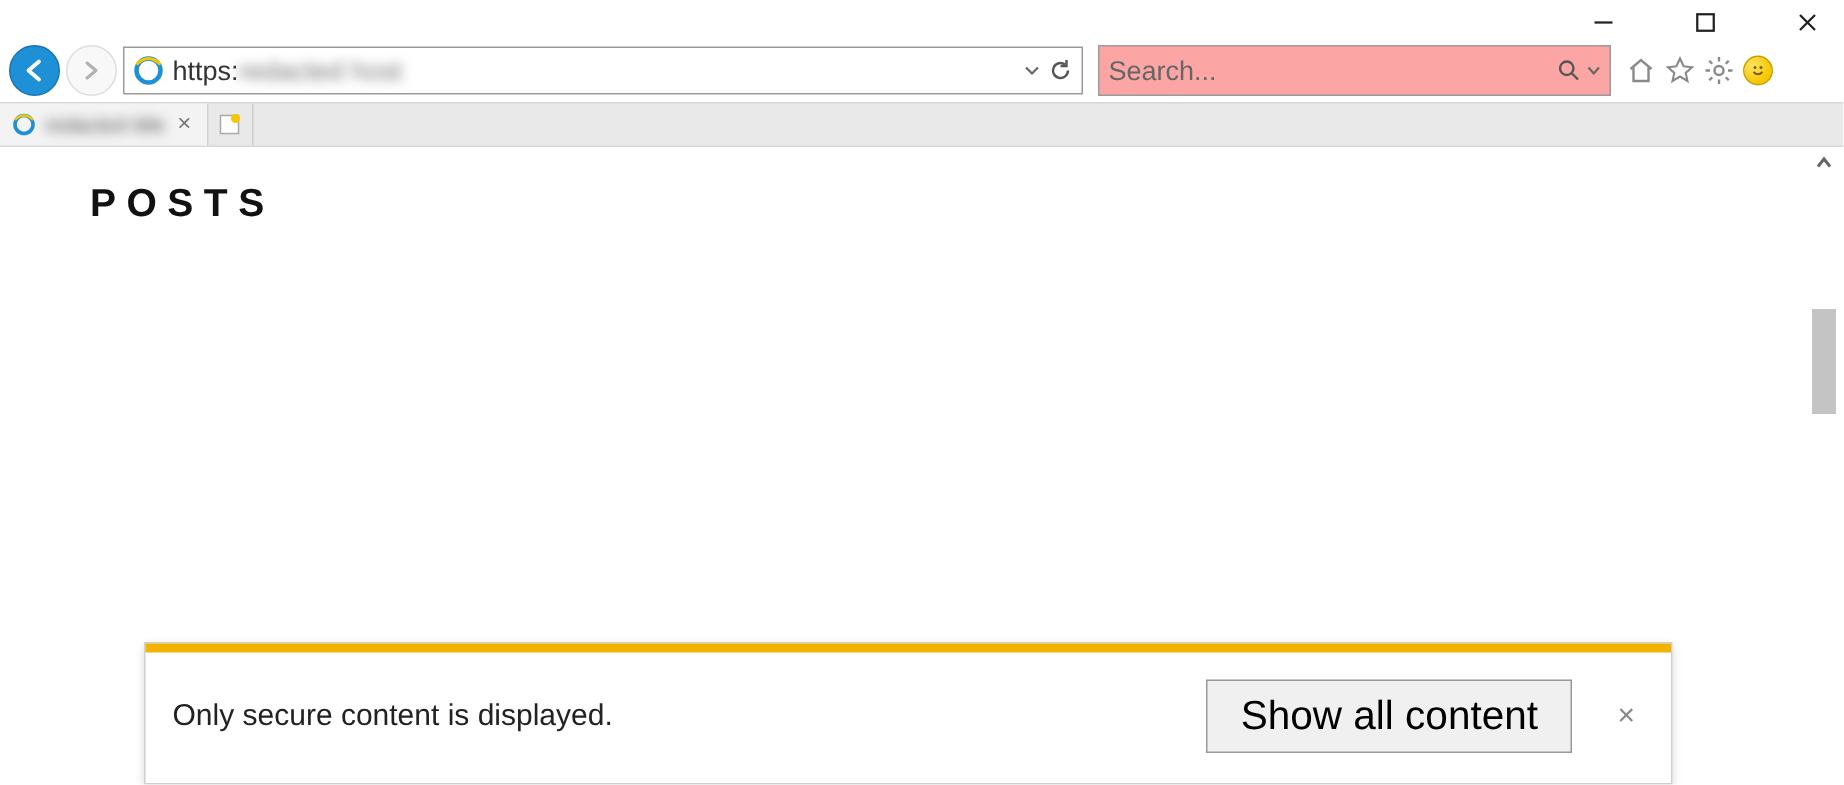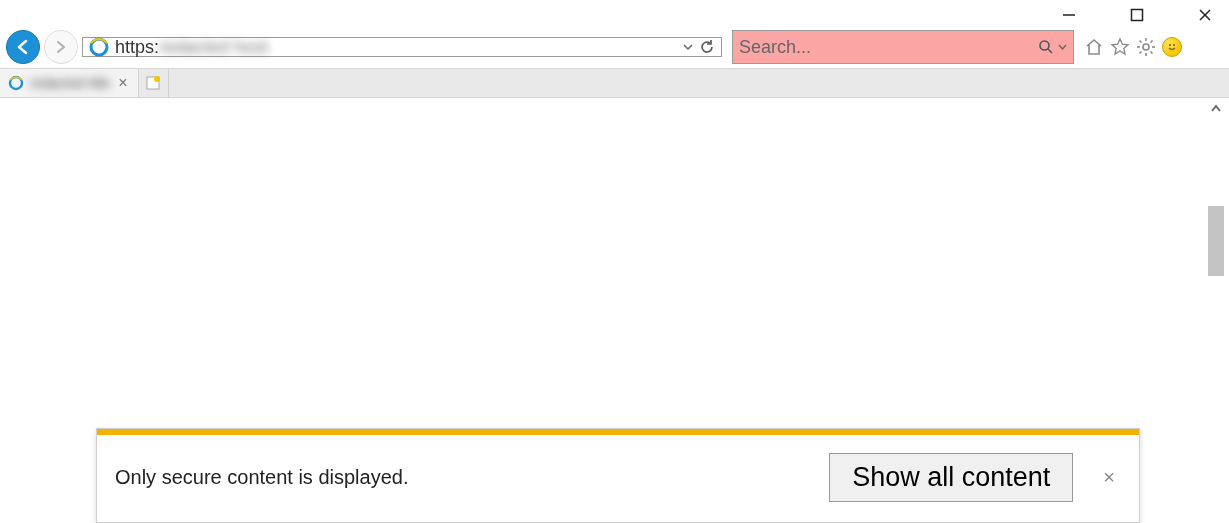--- a/index.html
+++ b/index.html
@@ -27,21 +27,21 @@
   align-items: center;
   height: 42px;
   padding: 0 6px;
   gap: 4px;
 }
 .nav-btn { width: 34px; height: 34px; border-radius: 50%; display: flex; align-items: center; justify-content: center; }
 .nav-back { background: #1e90d6; border: 1px solid #1777b3; }
 .nav-fwd  { background: #f5f5f5; border: 1px solid #ccc; opacity: .65; }
 .addr-bar {
   flex: 0 0 640px;
-  height: 20px;
+  height: 32px;
   border: 1px solid #9b9b9b;
   display: flex; align-items: center;
   padding: 0 6px;
   gap: 6px;
   background: #fff;
 }
 .addr-bar .url-text { font-size: 18px; color: #333; flex: 1; }
 .addr-bar .url-text .blur { filter: blur(4px); color: #777; }
 .search-bar {
   flex: 0 0 342px; height: 34px;
@@ -84,21 +84,21 @@
 .posts-label { font-family: Arial, sans-serif; font-size: 26px; font-weight: 700; letter-spacing: 7px; color: #111; }
 .post-title { font-family: Arial, sans-serif; font-size: 46px; font-weight: 400; color: #111; margin-top: 130px; }
 .post-body { font-family: Arial, sans-serif; font-size: 26px; color: #222; line-height: 1.6; margin-top: 70px; max-width: 1070px; }
 .scrollbar { width: 26px; background: #fff; display:flex; flex-direction:column; align-items:center; }
 .scroll-up { color:#666; padding-top:4px; }
 .scroll-track { flex:1; width:16px; position:relative; }
 .scroll-thumb { position:absolute; top:90px; width:16px; height:70px; background:#c4c4c4; }
 
 .notif {
   position: absolute;
-  left: 96px; right: 89px; bottom: 0;
+  left: 96px; right: 114px; bottom: 0;
   border: 1px solid #cfcfcf;
   background: #fff;
   box-shadow: 0 2px 6px rgba(0,0,0,.15);
 }
 .notif .topstrip { height: 6px; background: #f2b200; }
 .notif .row { display:flex; align-items:center; padding: 18px 18px 20px 18px; gap: 24px; font-size: 20px; }
 .notif .msg { color: #222; }
 .notif .link { color: #1468c7; text-decoration: none; }
 .notif .spacer { flex:1; }
 .notif button.show {
@@ -212,20 +212,21 @@
   <div class="newtab">
     <svg width="16" height="16">
         <rect x="2" y="2" width="12" height="12" fill="#fff" stroke="#aaa"></rect>
         <circle cx="12" cy="4" r="3" fill="#f7c600"></circle>
       </svg>
   </div>
 </div>
 
 <div class="content-wrap">
   <div class="page">
+    <div class="posts-label">POSTS</div>
   </div>
   <div class="scrollbar">
     <span class="scroll-up">
       <svg width="14" height="14">
           <path d="M3 9 L7 4 L11 9" fill="none" stroke="#666" stroke-width="2"></path>
         </svg>
     </span>
     <div class="scroll-track">
       <div class="scroll-thumb"></div>
     </div>

